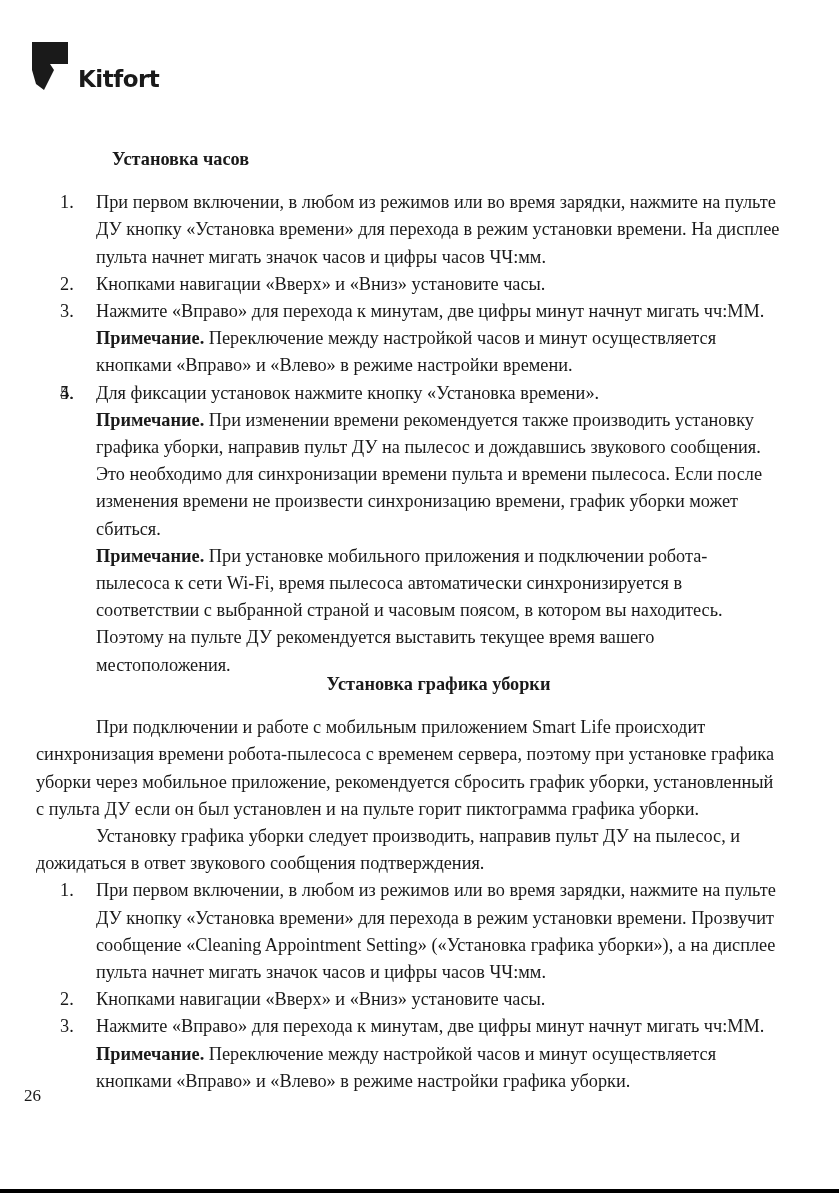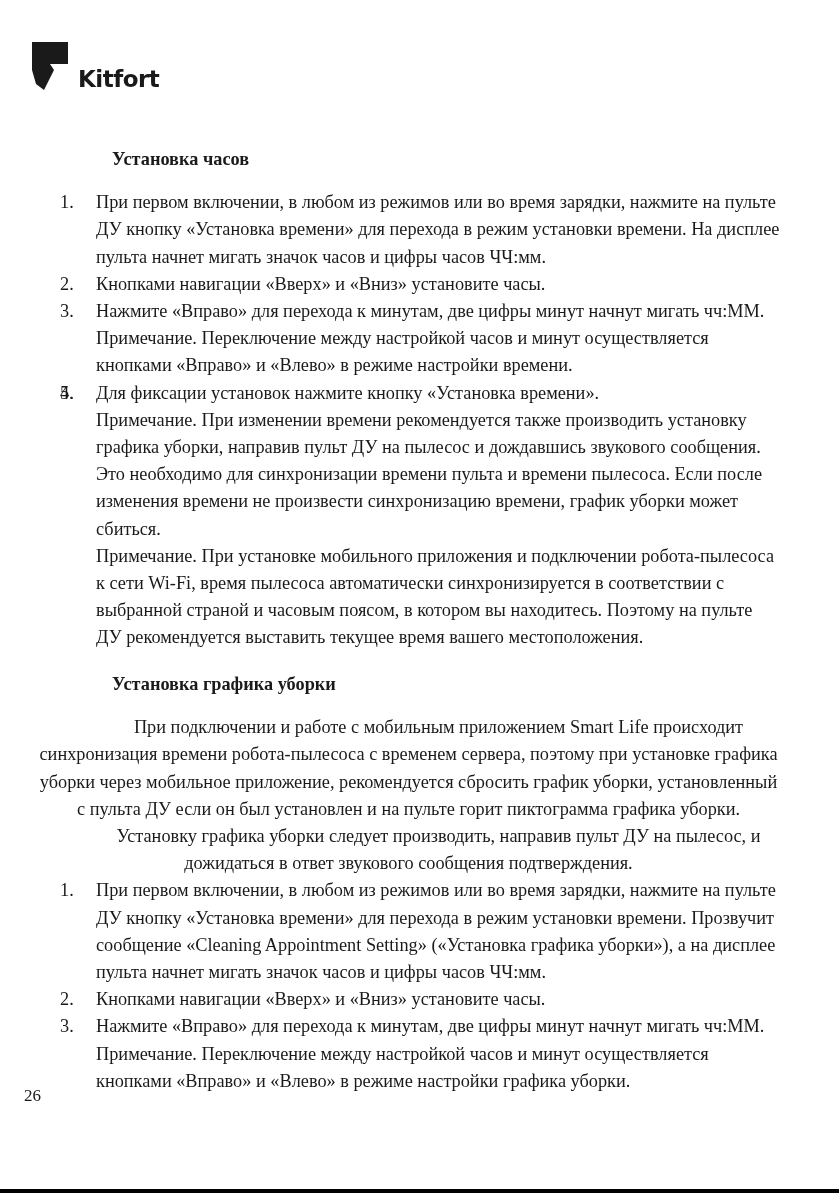--- a/index.html
+++ b/index.html
@@ -12,24 +12,24 @@
   .logo-text {
     position: absolute; left: 46px; top: 24px;
     font-family: "DejaVu Sans", sans-serif; font-weight: bold; font-size: 23px;
     color: #1a1a1a; letter-spacing: -0.5px; text-align: center;
   }
   .content { position: absolute; left: 60px; top: 130px; width: 720px; font-size: 18.3px; line-height: 27.2px; }
   h2 { margin: 16px; font-size: 18.3px; font-weight: bold; padding-left: 36px; line-height: 27.2px; }
   .li { position: relative; padding-left: 36px; }
   .li .num { position: absolute; left: 0; top: 0; width: 28px; }
   .note { padding-left: 36px; }
-  .note b { font-weight: normal; }
-  .para { text-indent: 36px; text-align: center; }
+  .note b { font-weight: bold; }
+  .para { text-indent: 36px; }
   .s2 { position: absolute; left: 36px; top: 655px; width: 745px; font-size: 18.3px; line-height: 27.2px; }
-  .s2 h2 { padding-left: 60px; }
+  .s2 h2 { padding-left: 60px; text-align: center; }
   .s2 .para { text-indent: 60px; }
   .s2 .li { margin-left: 24px; }
   .s2 .note { padding-left: 60px; }
   .pagenum { position: absolute; left: 24px; top: 1086px; font-size: 17px; }
   .bottombar { position: absolute; left: 0; top: 1189px; width: 839px; height: 4px; background: #000; }
 </style>
 </head>
 <body>
 
 <div class="logo">

